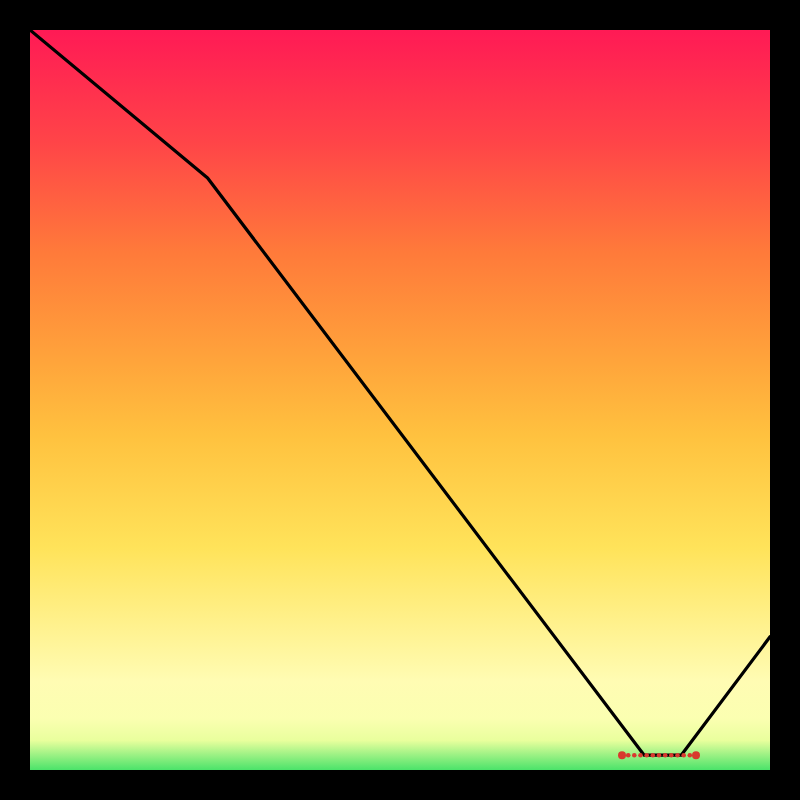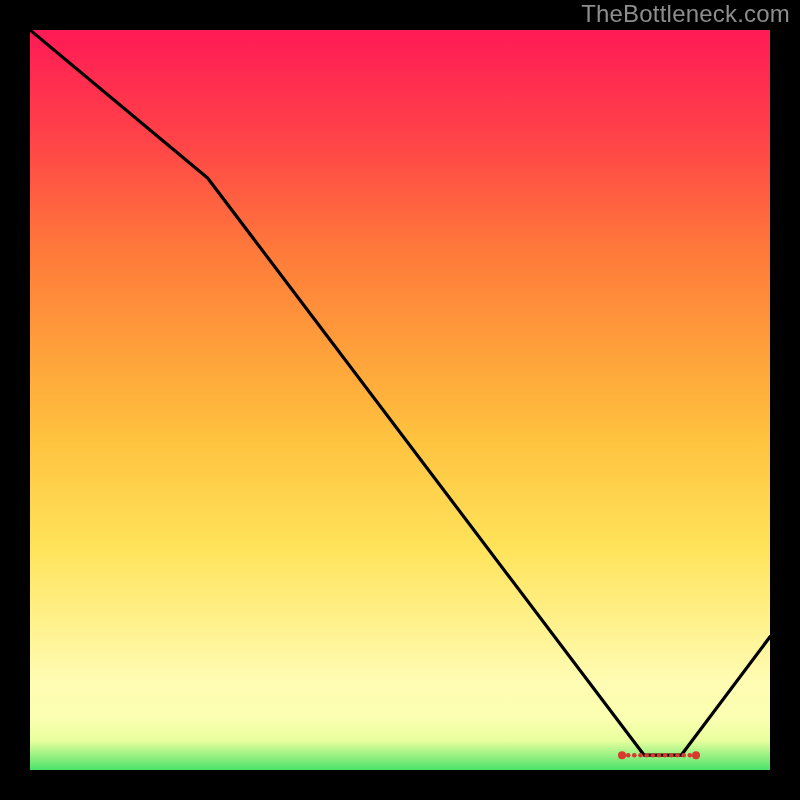--- a/index.html
+++ b/index.html
@@ -37,21 +37,20 @@
     width: 740px;
     height: 740px;
     display: block;
   }
 </style>
 </head>
 <body>
 
 <div class="stage">
 
-  <div class="watermark">TheBottleneck.com</div>
 
   <div class="plot-area">
     <svg class="plot-svg" viewBox="0 0 740 740">
       <defs>
         <linearGradient id="bg-grad" x1="0" y1="1" x2="0" y2="0">
         <stop offset="0%" stop-color="#4be36a"></stop>
             <stop offset="4%" stop-color="#e9ff9d"></stop>
             <stop offset="7.000000000000001%" stop-color="#fbffb1"></stop>
             <stop offset="12%" stop-color="#fffcb3"></stop>
             <stop offset="30%" stop-color="#ffe35a"></stop>

